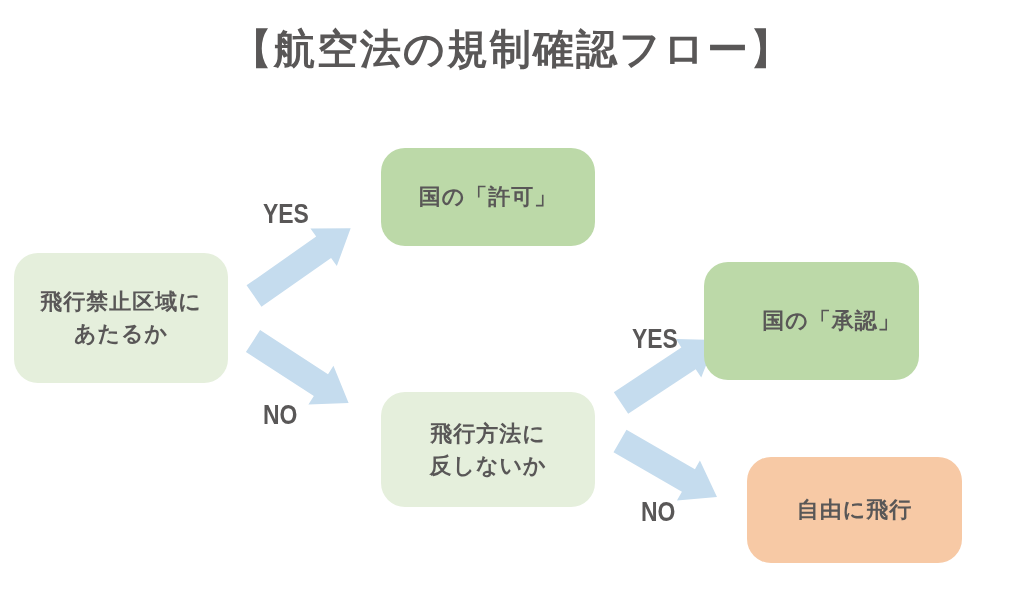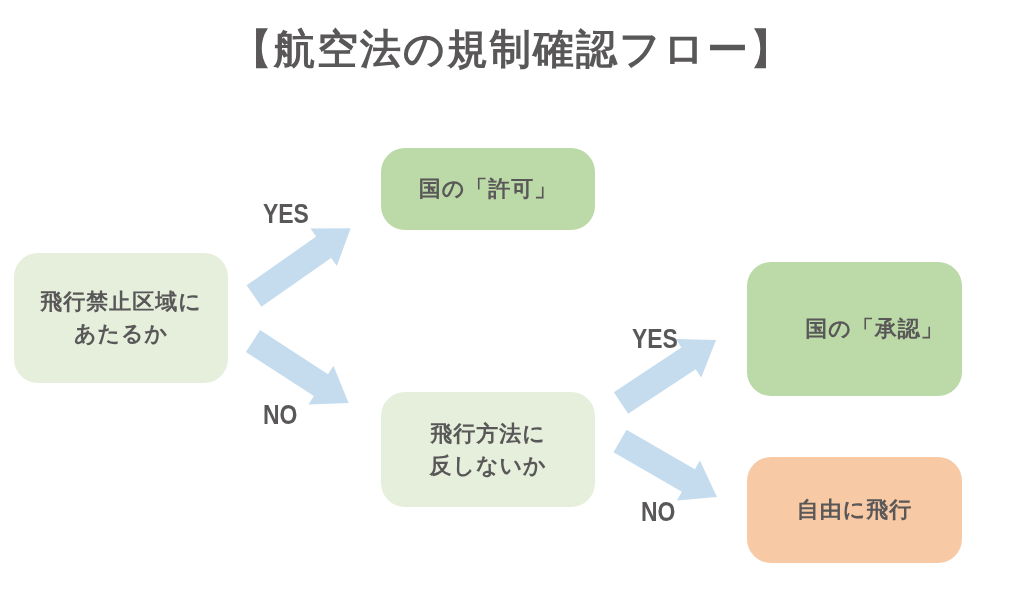--- a/index.html
+++ b/index.html
@@ -55,23 +55,23 @@
     line-height: 1.45;
     letter-spacing: 1px;
     white-space: pre-line;
     color: var(--text);
   }
   .node.light  { background: var(--light-green); }
   .node.green  { background: var(--green); }
   .node.orange { background: var(--orange); }
 
   .node-start      { left: 14px;  top: 253px; width: 214px; height: 130px; }
-  .node-permission { left: 381px; top: 148px; width: 214px; height: 82px; }
+  .node-permission { left: 381px; top: 148px; width: 214px; height: 98px; }
   .node-method     { left: 381px; top: 368px; width: 214px; height: 115px; margin-top: 24px; }
-  .node-approval   { left: 747px; top: 262px; width: 215px; height: 134px; padding-left: 40px; }
+  .node-approval   { left: 704px; top: 262px; width: 215px; height: 118px; padding-left: 40px; }
   .node-free       { left: 747px; top: 457px; width: 215px; height: 106px; }
 
   .edge-label {
     position: absolute;
     font-size: 27px;
     font-weight: bold;
     line-height: 1;
     color: var(--text);
     transform: scaleX(0.85);
     transform-origin: left center;

